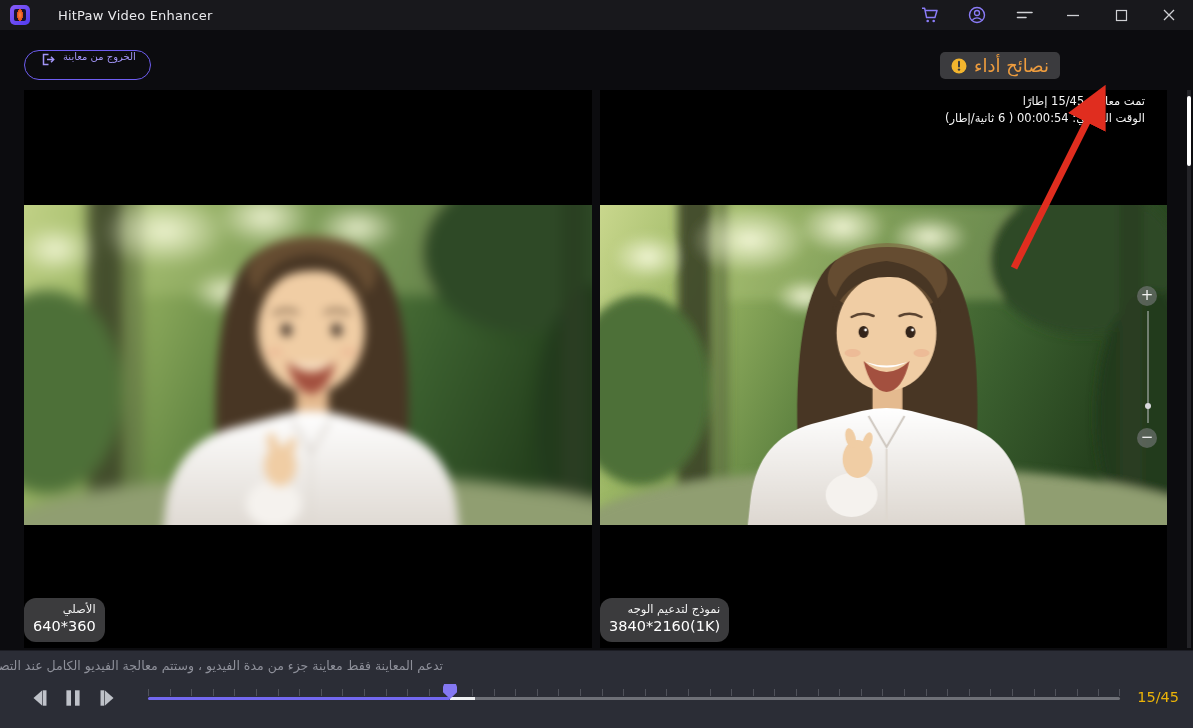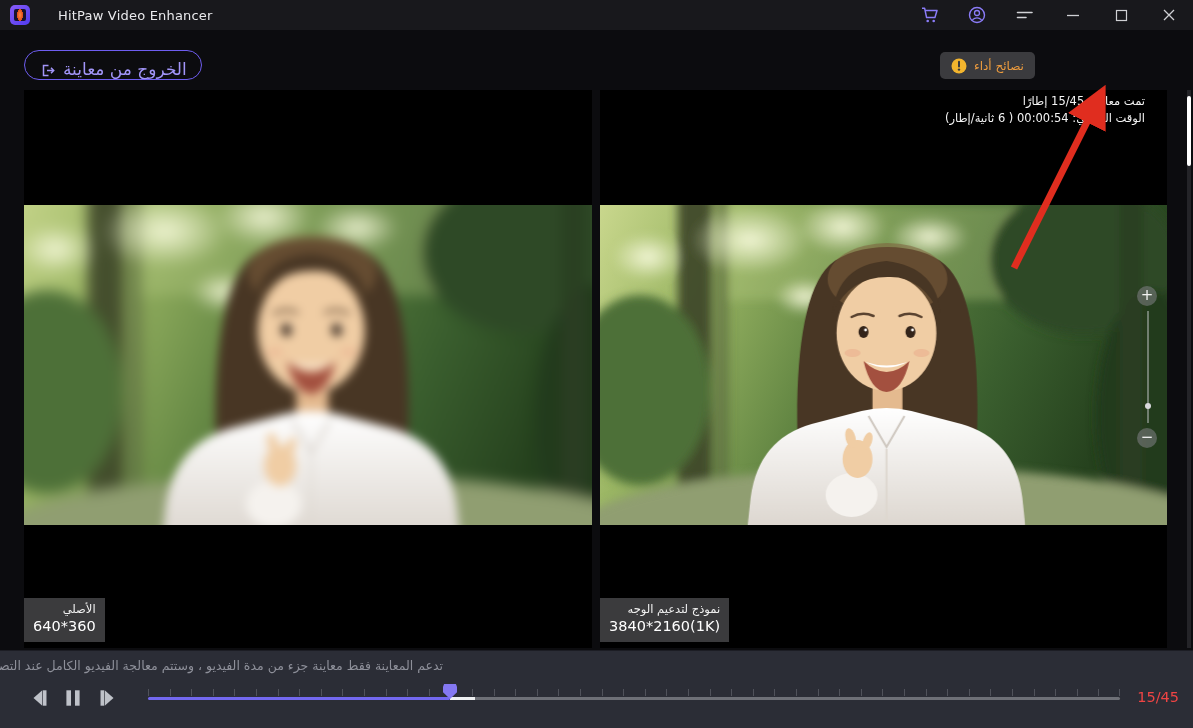--- a/index.html
+++ b/index.html
@@ -16,42 +16,42 @@
   .app-logo::after { content:""; position:absolute; left:7px; top:4px; width:6px; height:12px;
     background:radial-gradient(ellipse at 50% 50%, #ff8a3c 0%, #e04a18 70%, transparent 72%); }
   .app-title { margin-left:28px; font-size:13px; color:#e9e9ec; letter-spacing:.2px; }
   .tb-icons { position:absolute; right:0; top:0; height:30px; display:flex; align-items:center; }
   .tb-btn { width:48px; height:30px; display:flex; align-items:center; justify-content:center; cursor:pointer; }
   .tb-btn svg { display:block; }
 
   
   .btn-exit { position:absolute; left:24px; top:50px; height:30px; padding:0 14px;
     border:1px solid #6e5df0; border-radius:15px; background:transparent;
-    display:flex; align-items:flex-end; gap:7px; color:#a295f8; font-size:17px; cursor:pointer; direction:rtl; }
+    display:flex; align-items:flex-start; gap:7px; color:#a295f8; font-size:10px; cursor:pointer; direction:rtl; }
   .btn-tips { position:absolute; left:940px; top:52px; height:27px; padding:0 11px;
     background:#3b3b3e; border-radius:5px; display:flex; align-items:center; gap:7px;
-    color:#ef9d3e; font-size:12px; cursor:pointer; }
+    color:#ef9d3e; font-size:18px; cursor:pointer; }
   .btn-export { position:absolute; left:1046px; top:50px; width:120px; height:30px;
     background:#7b6cf3; border:none; border-radius:15px; color:#000000; font-size:13.5px;
     display:flex; align-items:center; justify-content:center; cursor:pointer;
     font-family:"DejaVu Sans", sans-serif;margin-top:48px; }
 
   
   .panel { position:absolute; top:90px; height:558px; background:#000; overflow:hidden; }
   .panel.left  { left:24px;  width:568px; }
   .panel.right { left:600px; width:567px; }
   .video { position:absolute; left:0; top:115px; width:100%; height:320px; overflow:hidden; }
   .video svg { width:100%; height:100%; display:block; }
   .video.blurred svg { filter:blur(4.5px); transform:scale(1.07); }
 
   .status-text { position:absolute; right:48px; top:93px; text-align:right; direction:rtl;
     font-size:11.5px; line-height:17px; color:#f3f3f3; z-index:5; }
 
   .label-box { position:absolute; top:598px; padding:4px 9px 6px; background:rgba(62,62,64,.95);
-    border-radius:0; z-index:4; direction:rtl; text-align:right; }
+    border-radius:12px; z-index:4; direction:rtl; text-align:right; }
   .label-box .lb1 { display:block; font-size:11.5px; color:#f2f2f2; line-height:15px; }
   .label-box .lb2 { display:block; font-size:14.5px; color:#ffffff; line-height:19px; direction:ltr; text-align:right; }
   .label-box.orig { left:24px; }
   .label-box.enh  { left:600px; }
 
   
   .zoomctl { position:absolute; left:1137px; top:286px; width:22px; z-index:6; }
   .zc-btn { width:20px; height:20px; border-radius:50%; background:rgba(130,130,135,.55);
     color:#f2f2f2; font-size:15px; line-height:18px; text-align:center; cursor:pointer; user-select:none; }
   .zc-line { width:2px; height:112px; margin:5px auto; background:rgba(210,210,215,.45); position:relative; }
@@ -73,21 +73,21 @@
   .slider { position:absolute; left:148px; top:30px; width:972px; height:24px; cursor:pointer; }
   .ticks { position:absolute; left:0; top:8px; width:972px; height:7px;
     background:repeating-linear-gradient(to right,#50525b 0 1px,transparent 1px 21.6px); }
   .tick-end { position:absolute; right:0; top:8px; width:1px; height:7px; background:#50525b; }
   .track-played { position:absolute; left:0; top:16px; width:302px; height:3px; background:#7368ef; border-radius:2px; }
   .track-white  { position:absolute; left:302px; top:16px; width:25px; height:3px; background:#eef0f2; }
   .track-rest   { position:absolute; left:327px; top:16px; width:645px; height:3px; background:#6e7077; border-radius:0 2px 2px 0; }
   .thumb { position:absolute; left:295px; top:3px; width:14px; height:15px; background:#8478f2;
     clip-path:polygon(8% 0,92% 0,100% 18%,100% 55%,50% 100%,0 55%,0 18%); cursor:grab; }
 
-  .frame-counter { position:absolute; right:14px; top:38px; font-size:14.5px; color:#ef4444; }
+  .frame-counter { position:absolute; right:14px; top:38px; font-size:14.5px; color:#eab308; }
 
   .arrow-overlay { position:absolute; left:0; top:0; width:1193px; height:728px; pointer-events:none; z-index:9; }
 </style>
 </head>
 <body>
 
 <svg width="0" height="0" style="position:absolute" aria-hidden="true">
   <defs>
     <linearGradient id="bgGrad" x1="0" y1="0" x2="1" y2="0.25">
       <stop offset="0" stop-color="#c9d78d"></stop>

